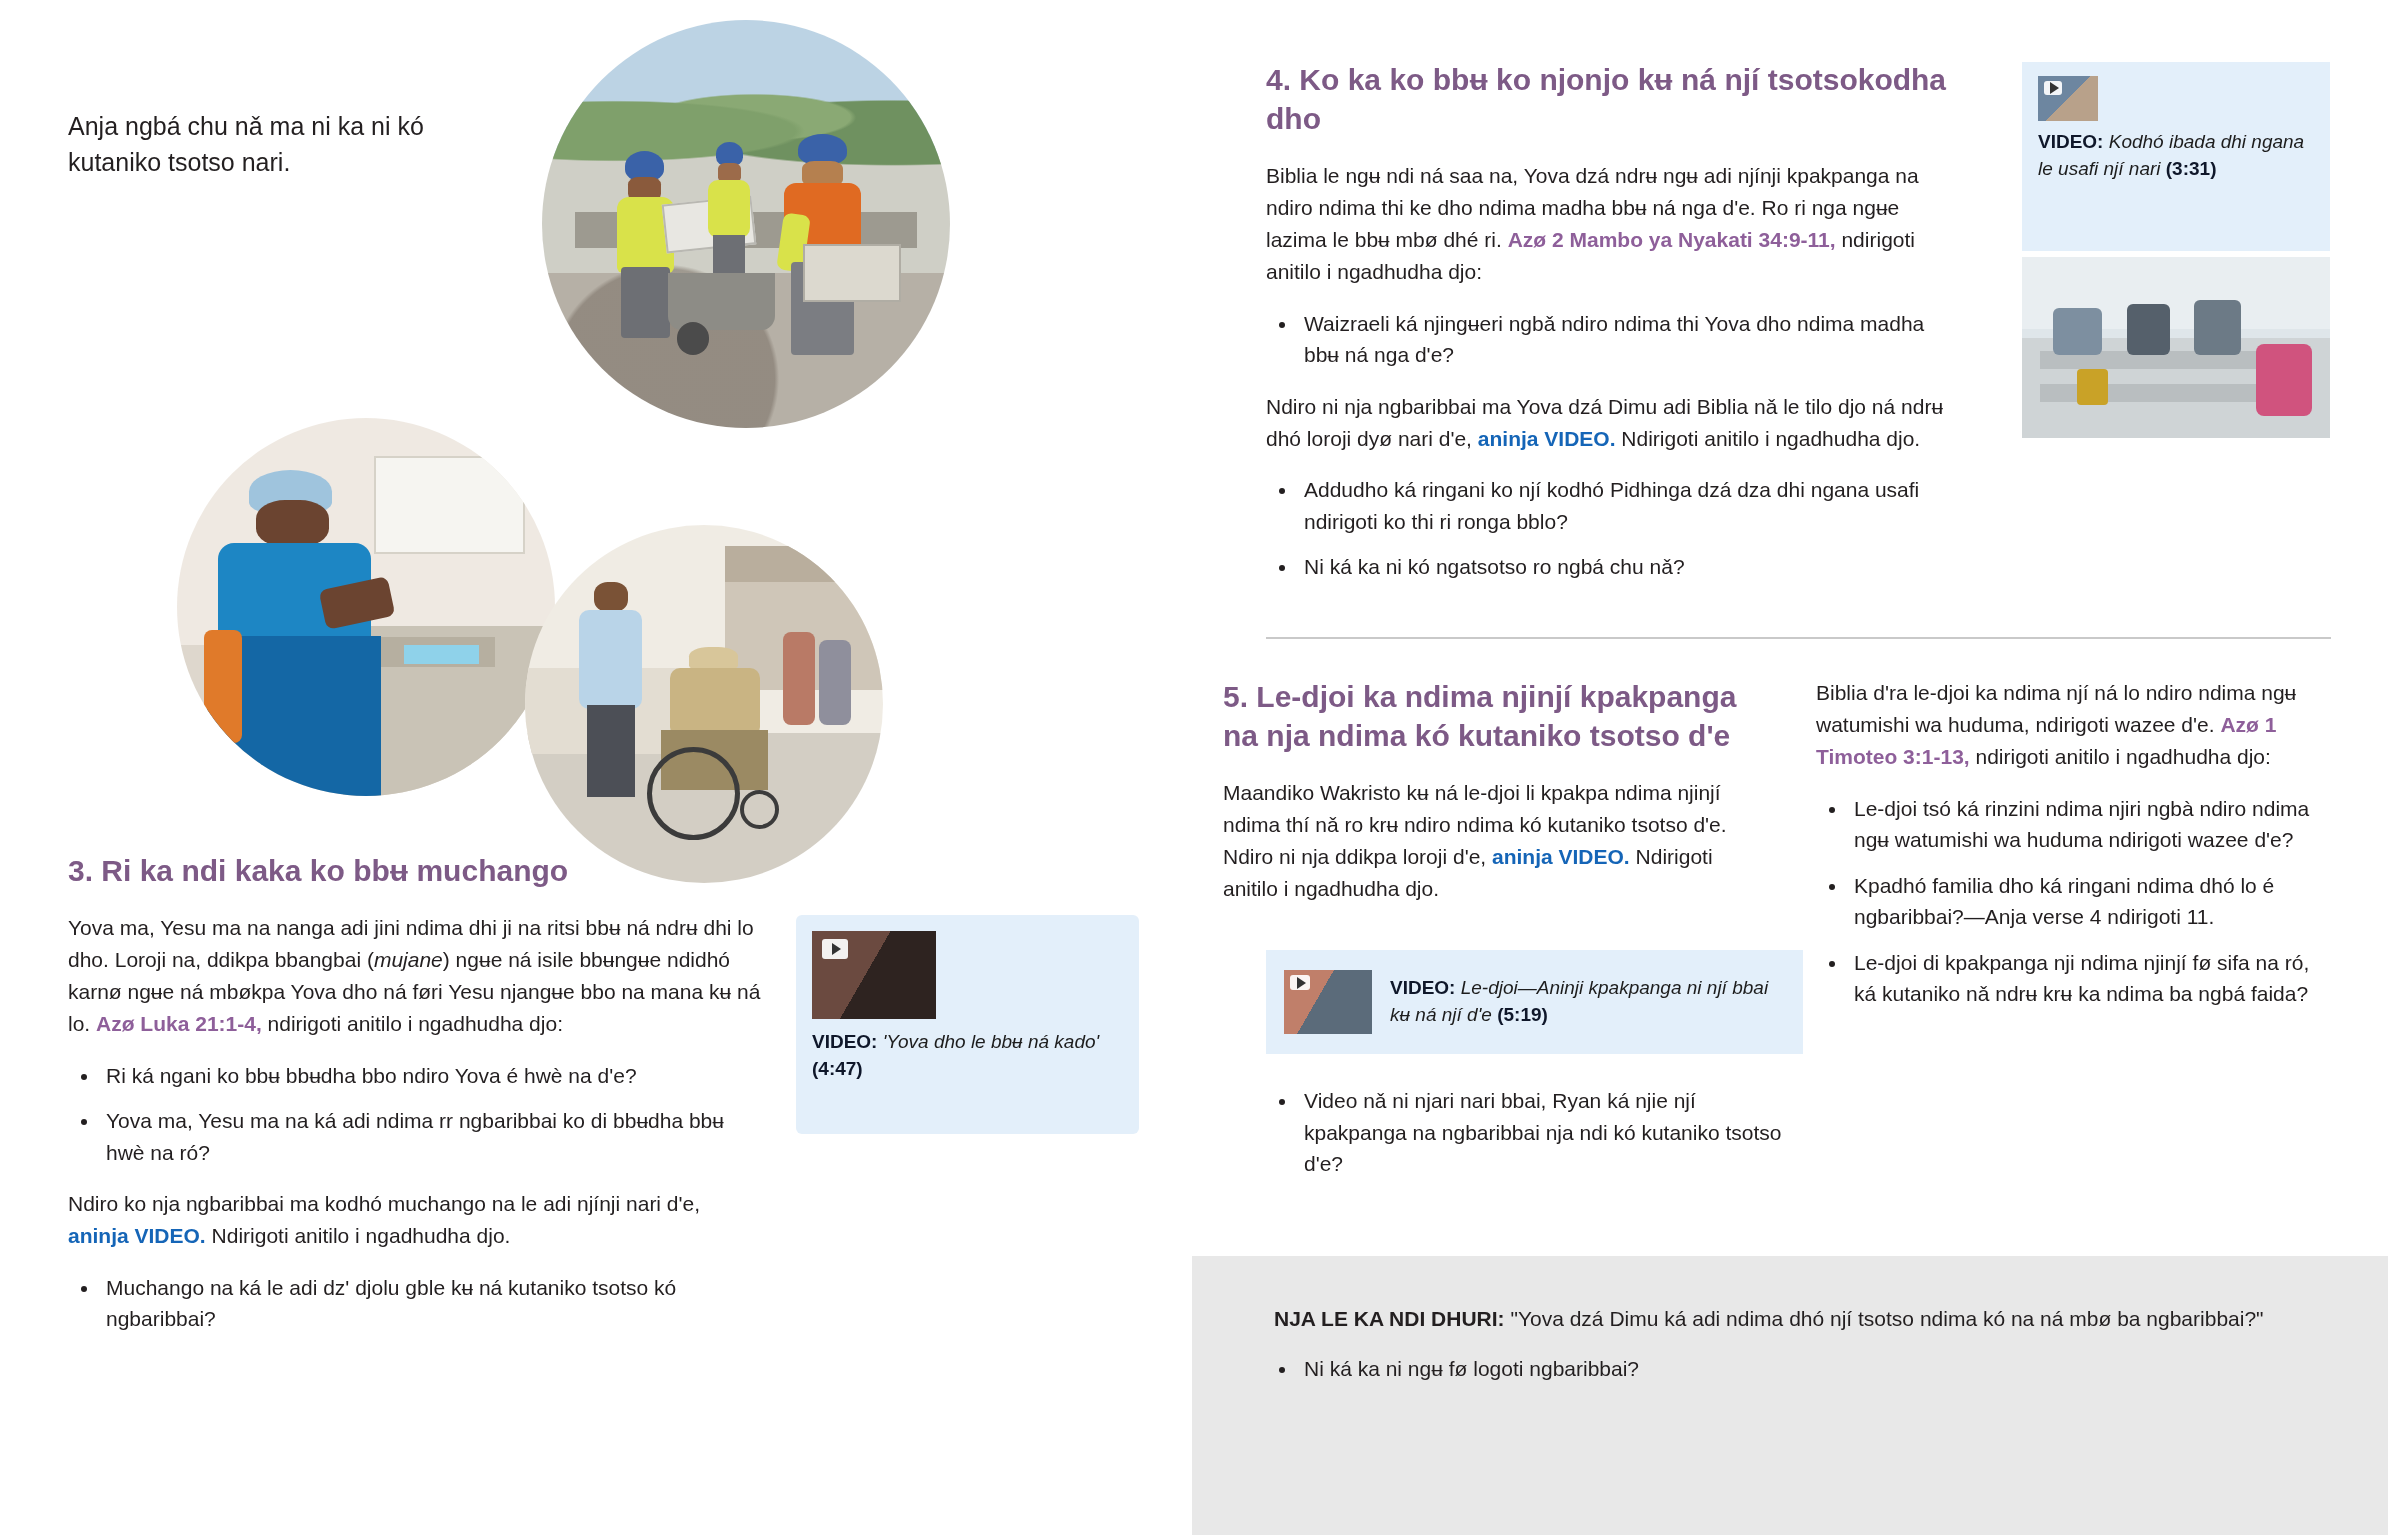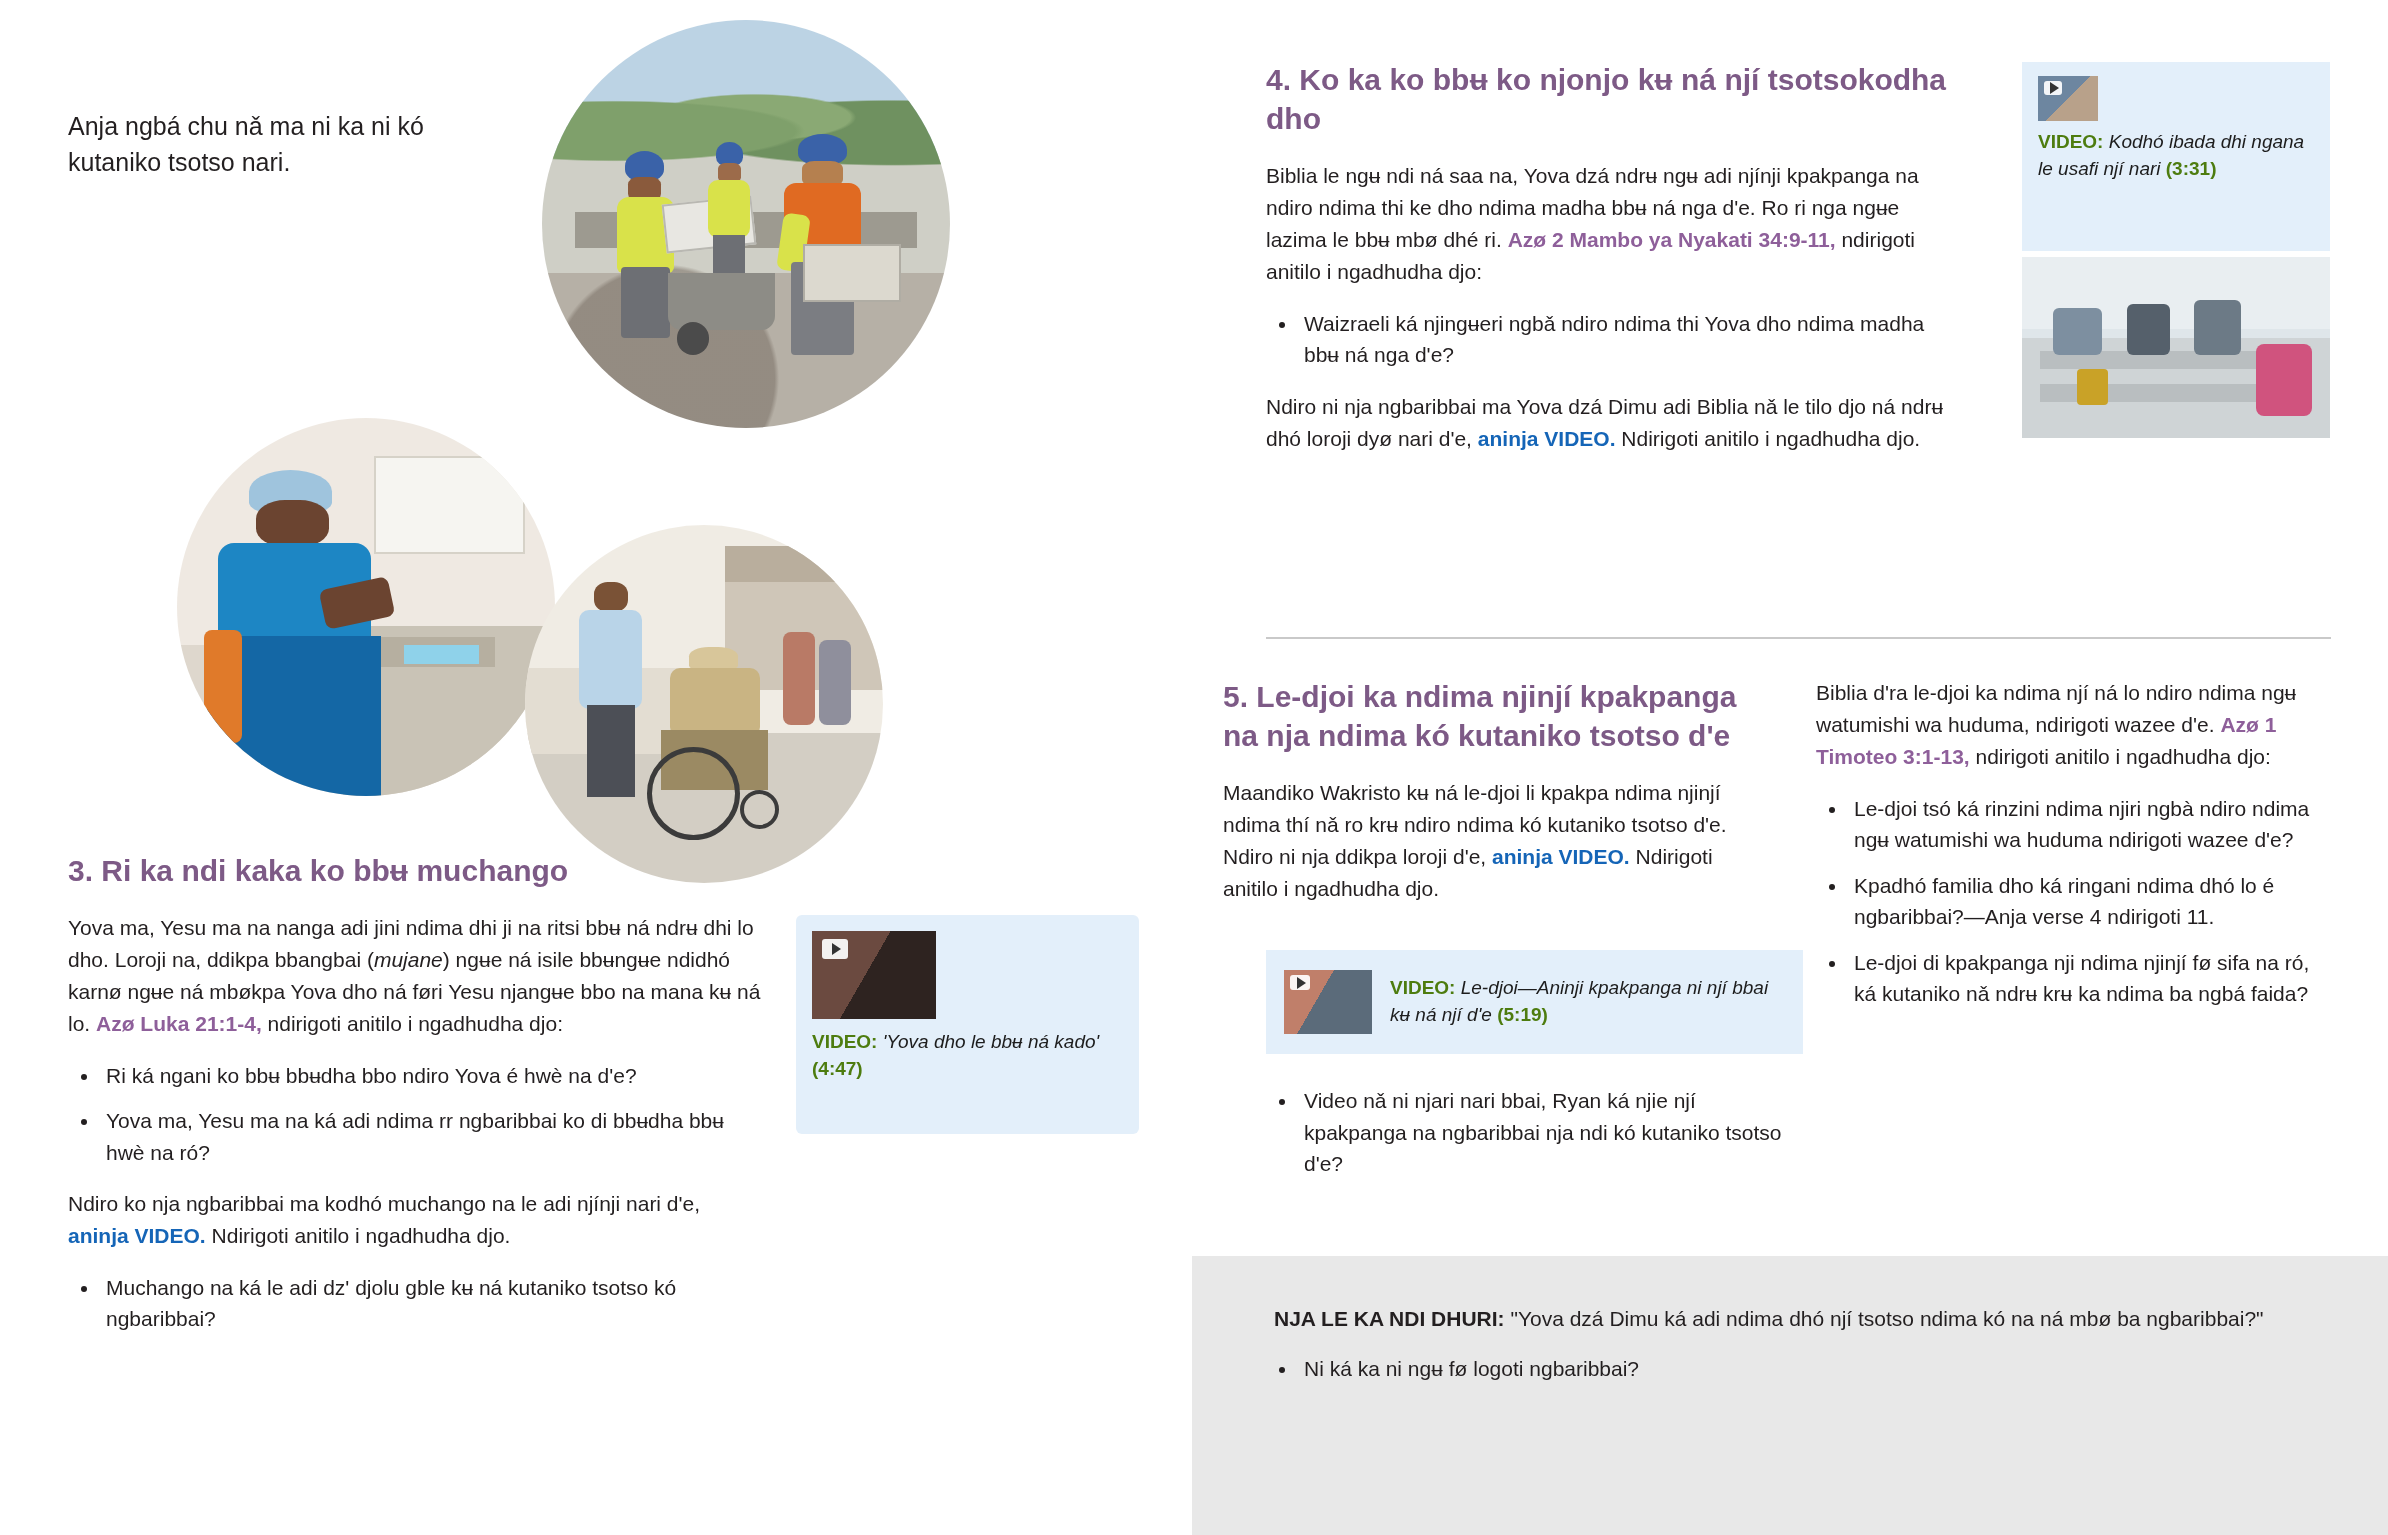--- a/index.html
+++ b/index.html
@@ -83,21 +83,21 @@
     border-left: 9px solid #333;
     border-top: 6px solid transparent;
     border-bottom: 6px solid transparent;
     margin-left: 2px;
   }
   .vcap {
     font-size: 19px;
     line-height: 1.4;
     color: #1d1d1d;
   }
-  .vcap b { color:#4d7c0f; font-weight:700; }
+  .vcap b { color:#0f172a; font-weight:700; }
   .vcap i { font-style: italic; }
 
   
   .circ { position:absolute; border-radius:50%; overflow:hidden; }
 
   .rule { position:absolute; height:2px; background:#c9c9c9; }
 
   
   .grey {
     position:absolute;
@@ -237,20 +237,24 @@
     <p class="body">
       <span>Biblia le ngʉ ndi ná saa na, Yova dzá ndrʉ ngʉ adi njínji kpakpanga na ndiro ndima thi ke dho ndima madha bbʉ ná nga d'e. Ro ri nga ngʉe lazima le bbʉ mbø dhé ri.</span>
       <span class="scripture">Azø 2 Mambo ya Nyakati 34:9-11,</span><span> ndirigoti anitilo i ngadhudha djo:</span>
     </p>
     <ul class="qs">
       <li>Waizraeli ká njingʉeri ngbǎ ndiro ndima thi Yova dho ndima madha bbʉ ná nga d'e?</li>
     </ul>
     <p class="body">
       <span>Ndiro ni nja ngbaribbai ma Yova dzá Dimu adi Biblia nǎ le tilo djo ná ndrʉ dhó loroji dyø nari d'e, </span><span class="vidlink">aninja VIDEO.</span><span> Ndirigoti anitilo i ngadhudha djo.</span>
     </p>
+    <ul class="qs">
+      <li>Addudho ká ringani ko njí kodhó Pidhinga dzá dza dhi ngana usafi ndirigoti ko thi ri ronga bblo?</li>
+      <li>Ni ká ka ni kó ngatsotso ro ngbá chu nǎ?</li>
+    </ul>
   </div>
 
   <div class="videobox stacked" style="position:absolute;left:2022px;top:62px;width:308px;height:189px;">
     <div class="thumb" style="width:60px;height:45px;margin:14px 0 8px 16px;
                 background:linear-gradient(135deg,#6d86a0 0 50%, #b8a18a 50% 100%);">
       <span class="play" style="width:18px;height:14px;left:6px;top:5px;"></span>
     </div>
     <div class="vcap" style="padding:0 16px 14px 16px;">
       <b>VIDEO:</b>
       <i>Kodhó ibada dhi ngana le usafi njí nari</i>

